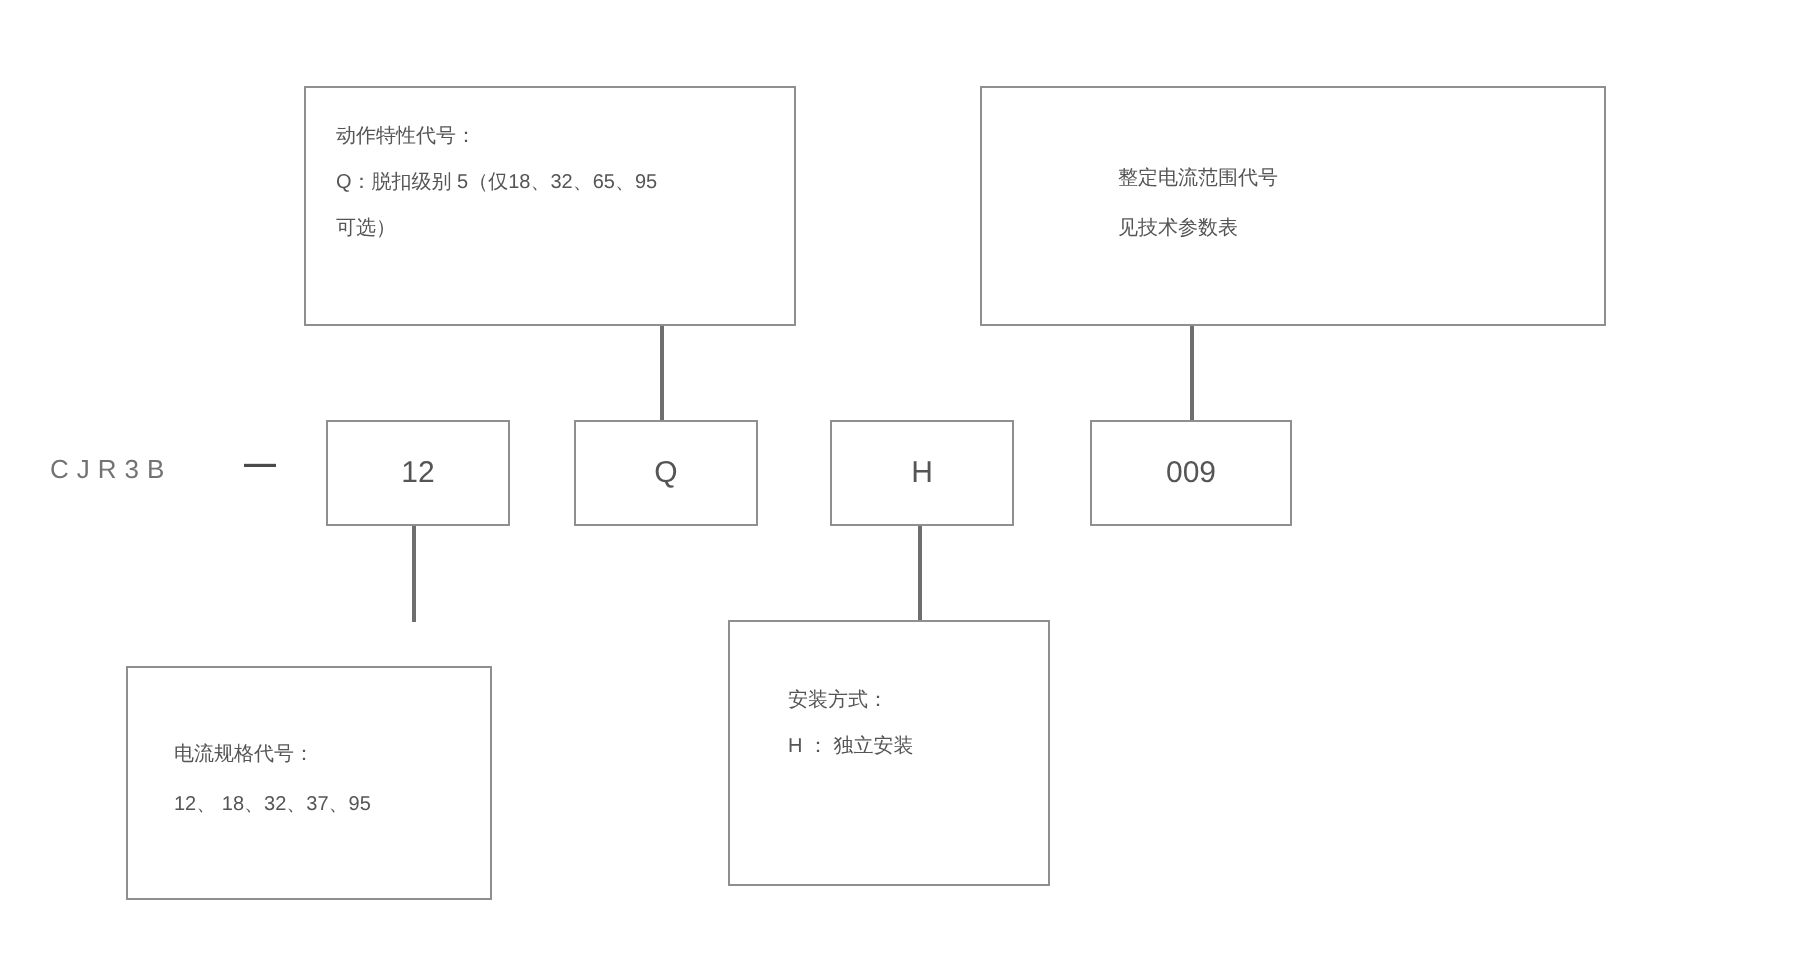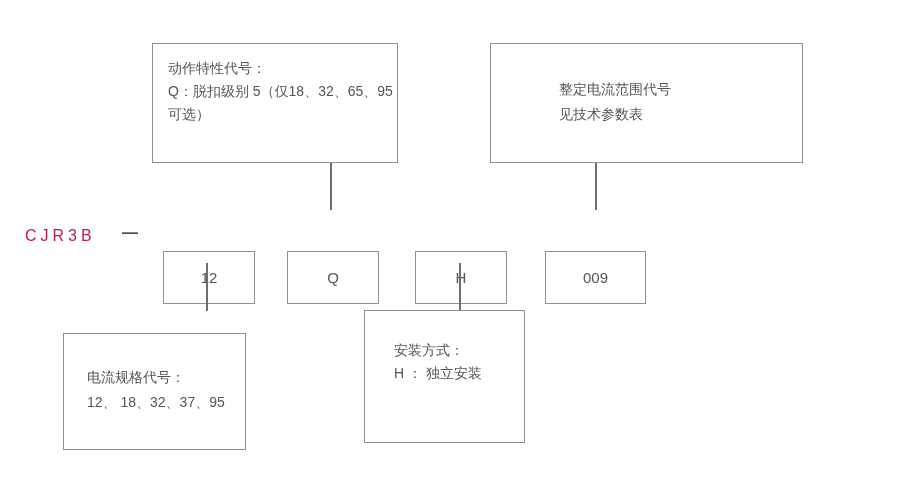--- a/index.html
+++ b/index.html
@@ -14,21 +14,21 @@
     background: var(--bg, #ffffff);
     font-family: "Liberation Sans", sans-serif;
     color: var(--text, #555555);
     overflow: hidden;
   }
   .callout {
     position: absolute;
     box-sizing: border-box;
     border: 1px solid var(--border, #8f8f8f);
     background: #ffffff;
-    font-size: 14px;
+    font-size: 10px;
     white-space: nowrap;
   }
   .callout .line {
     white-space: nowrap;
   }
   #callout-trip-class {
     left: 152px; top: 43px; width: 246px; height: 120px;
     padding: 13px 0 0 15px; line-height: 23px;
   }
   #callout-current-range {
@@ -48,41 +48,40 @@
     box-sizing: border-box;
     border: 1px solid var(--border, #8f8f8f);
     background: #ffffff;
     top: 210px;
     height: 53px;
     display: flex;
     align-items: center;
     justify-content: center;
     font-size: 15px;
     color: var(--text, #555555);
-    margin-top: 41px;
   }
   #code-current-spec { left: 163px; width: 92px; }
   #code-trip-class   { left: 287px; width: 92px; }
   #code-mounting     { left: 415px; width: 92px; }
   #code-current-range{ left: 545px; width: 101px; }
   .connector {
     position: absolute;
     width: 2px;
     background: var(--line, #6e6e6e);
   }
   #connector-trip-class    { left: 330px; top: 163px; height: 47px; }
   #connector-current-range { left: 595px; top: 163px; height: 47px; }
   #connector-current-spec  { left: 206px; top: 263px; height: 48px; }
   #connector-mounting      { left: 459px; top: 263px; height: 47px; }
   .model-prefix {
     position: absolute;
     left: 25px; top: 227px;
-    font-size: 16px;
+    font-size: 13px;
     letter-spacing: 4px;
-    color: #be185d;
+    color: #737373;
     white-space: nowrap;
   }
   .separator {
     position: absolute;
     left: 122px; top: 224px;
     font-size: 16px;
     font-weight: bold;
     color: #4a4a4a;
   }
 </style>

